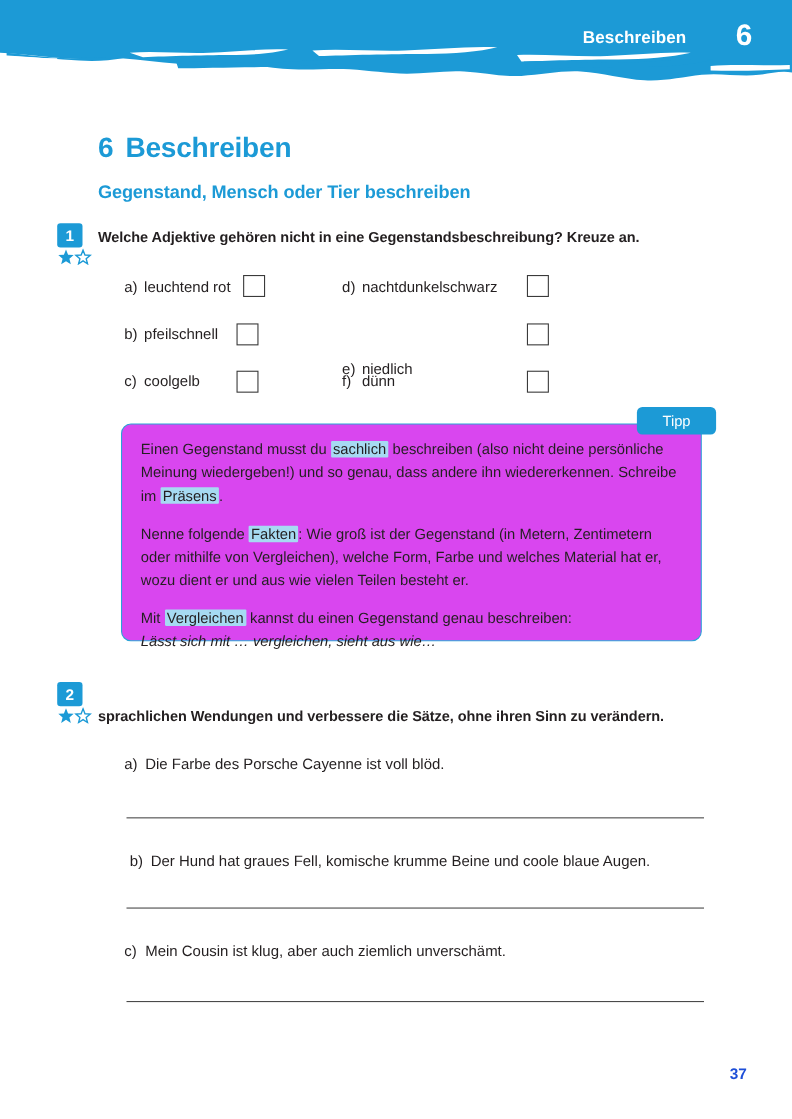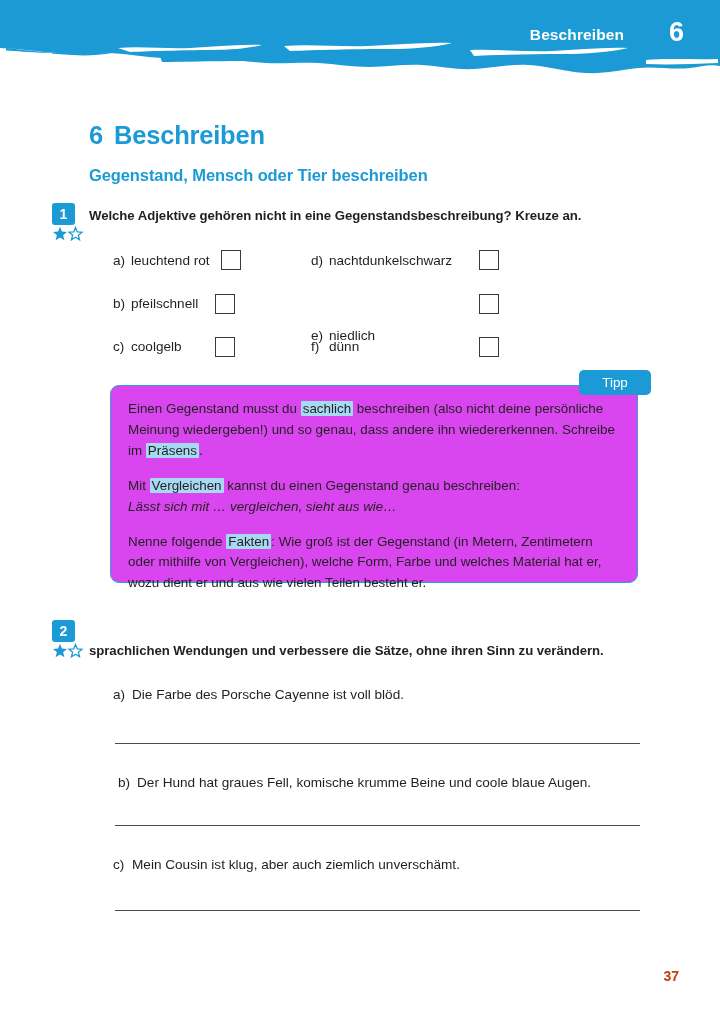--- a/index.html
+++ b/index.html
@@ -188,21 +188,21 @@
     border-top: 1.5px solid #4a4a4a;
   }
 
   
   .page-number {
     position: absolute;
     top: 968px;
     right: 41px;
     font-size: 14px;
     font-weight: bold;
-    color: #c2410c;
+    color: #1d4ed8;
   }
 </style>
 </head>
 <body>
 
 <div class="header-band">
   <svg width="720" height="92" viewBox="0 0 720 92" xmlns="http://www.w3.org/2000/svg">
     <path fill="#1c9ad6" d="
       M0,0 L720,0 L720,66
       C710,64 700,67 690,68
@@ -298,22 +298,22 @@
 
 <div class="adj-item" style="left:311px; top:339px;">
   <span class="letter">f)</span><span>dünn</span>
 </div>
 <div class="checkbox" style="left:479px; top:337px;"></div>
 
 <div class="tipp-tab">Tipp</div>
 <div class="tipp-box">
   <div class="tipp-body">
     <p><span>Einen Gegenstand musst du </span><span class="hl">sachlich</span><span> beschreiben (also nicht deine persönliche Meinung wiedergeben!) und so genau, dass andere ihn wiedererkennen. Schreibe im </span><span class="hl">Präsens</span><span>.</span></p>
+    <p><span>Nenne folgende </span><span class="hl">Fakten</span><span>: Wie groß ist der Gegenstand (in Metern, Zentimetern oder mithilfe von Vergleichen), welche Form, Farbe und welches Material hat er, wozu dient er und aus wie vielen Teilen besteht er.</span></p>
     <p><span>Mit </span><span class="hl">Vergleichen</span><span> kannst du einen Gegenstand genau beschreiben:</span><br><span class="ital">Lässt sich mit … vergleichen, sieht aus wie…</span></p>
-    <p><span>Nenne folgende </span><span class="hl">Fakten</span><span>: Wie groß ist der Gegenstand (in Metern, Zentimetern oder mithilfe von Vergleichen), welche Form, Farbe und welches Material hat er, wozu dient er und aus wie vielen Teilen besteht er.</span></p>
   </div>
 </div>
 
 <div class="ex-marker" style="left:52px; top:620px;">
   <span class="ex-badge">2</span>
   <span class="ex-stars">
     <svg width="32" height="15" viewBox="0 0 32 15" xmlns="http://www.w3.org/2000/svg">
       <path fill="#1c9ad6" d="M8,0.8 L9.9,5.6 L15,5.9 L11.1,9.2 L12.4,14.2 L8,11.4 L3.6,14.2 L4.9,9.2 L1,5.9 L6.1,5.6 Z"></path>
       <path fill="none" stroke="#1c9ad6" stroke-width="1.25" d="M23.5,1.4 L25.25,5.85 L30,6.15 L26.35,9.2 L27.55,13.8 L23.5,11.2 L19.45,13.8 L20.65,9.2 L17,6.15 L21.75,5.85 Z"></path>
     </svg>

